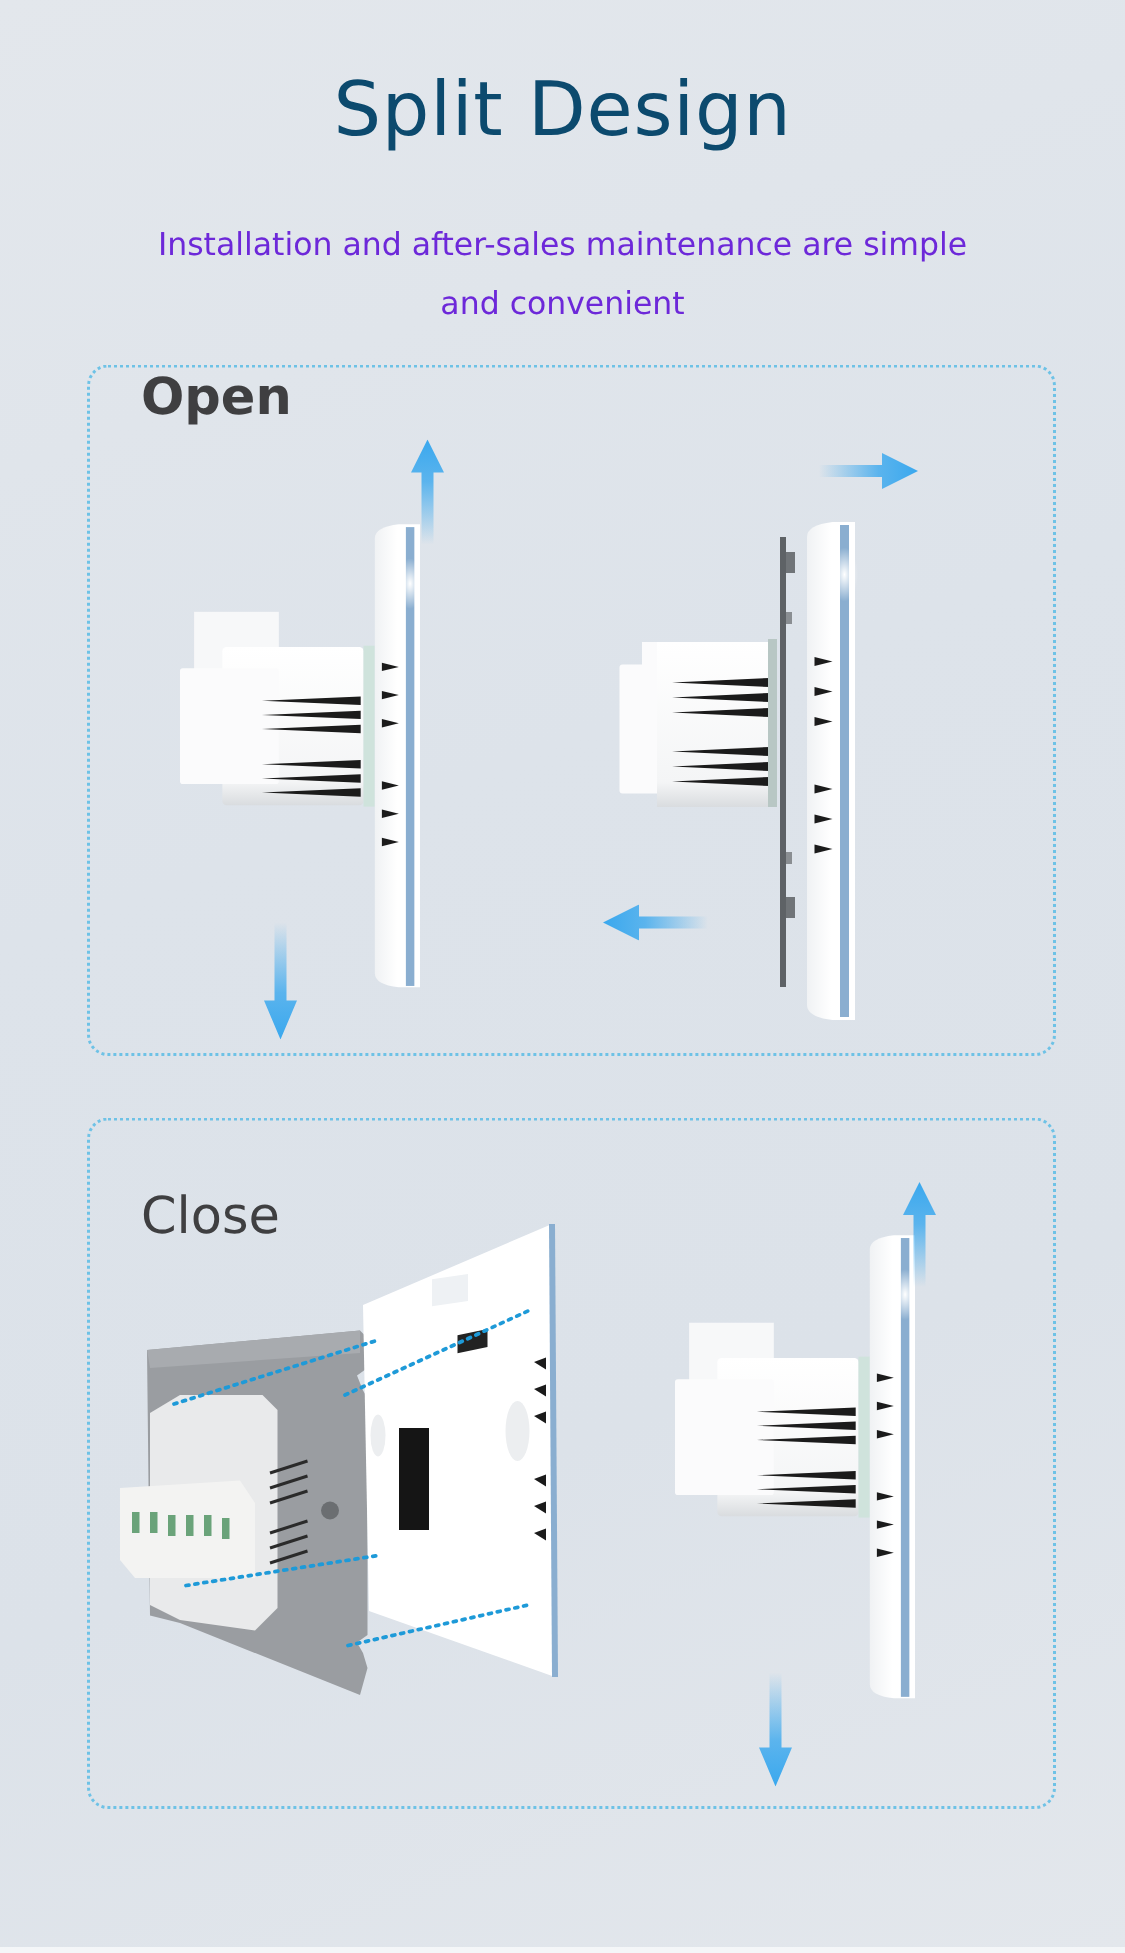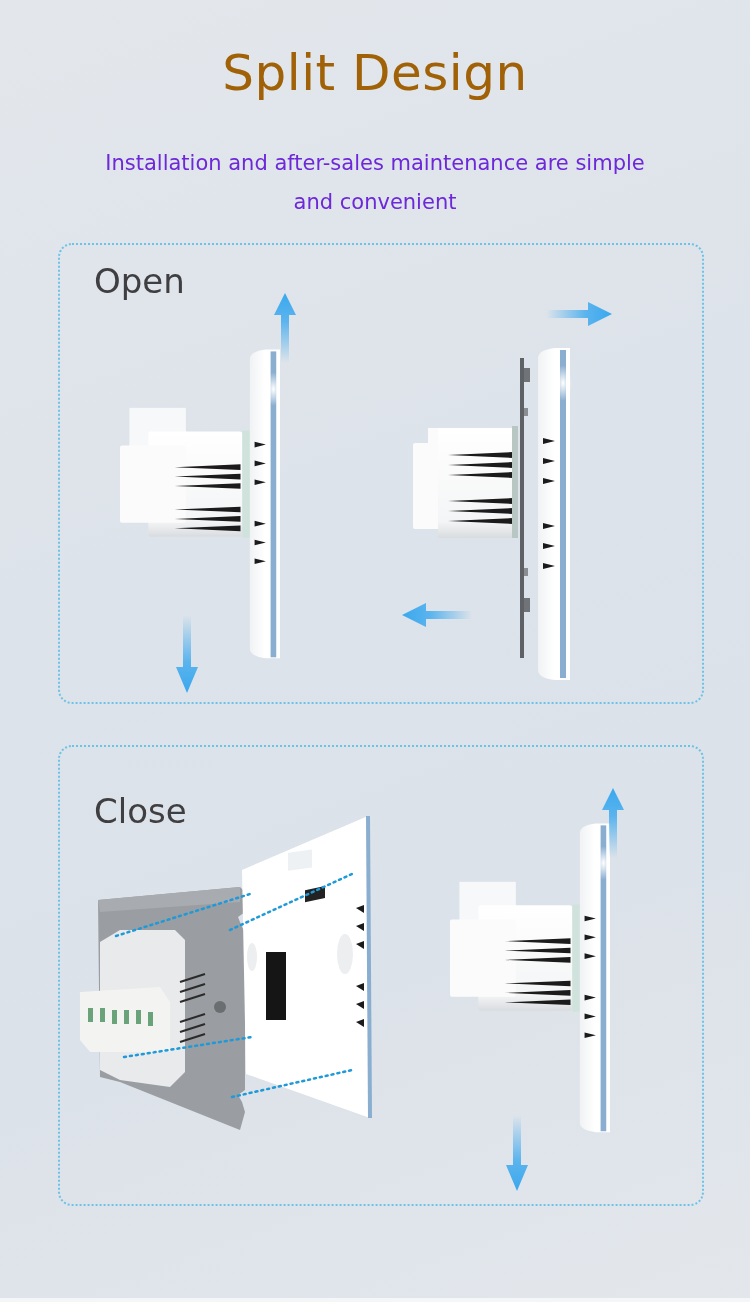--- a/index.html
+++ b/index.html
@@ -3,21 +3,21 @@
 <meta charset="utf-8">
 <style>
   html, body { margin: 0; padding: 0; }
   body {
     width: 750px; height: 1302px; overflow: hidden; position: relative;
     background: linear-gradient(160deg, #e3e7ec 0%, #dde3ea 40%, #dce2e9 70%, #e3e7ec 100%);
     font-family: "DejaVu Sans", sans-serif;
   }
   .title {
     position: absolute; left: 0; width: 750px; top: 44px; text-align: center;
-    font-size: 50px; color: #a16207; letter-spacing: 0.5px;
+    font-size: 50px; color: #0c4a6e; letter-spacing: 0.5px;
   }
   .subtitle {
     position: absolute; left: 70px; width: 610px; top: 144px; text-align: center;
     font-size: 21px; line-height: 39px; color: #6d28d9;
   }
   .panel {
     position: absolute; left: 58px; width: 646px;
     border: 2px dotted #6ec2e6; border-radius: 14px; box-sizing: border-box;
   }
   .panel-open { top: 243px; height: 461px; }
@@ -103,21 +103,21 @@
         <polygon points="133,156 145,159 133,162"></polygon>
         <polygon points="133,200 145,203 133,206"></polygon>
         <polygon points="133,220 145,223 133,226"></polygon>
         <polygon points="133,240 145,243 133,246"></polygon>
       </g>
     </g>
   </defs>
 </svg>
 
 <div class="panel panel-open">
-  <div class="panel-label" style="top:16px;">Open</div>
+  <div class="panel-label" style="top:0;font-weight:bold;">Open</div>
 </div>
 
 <div class="abs" style="left:120px; top:322px;">
   <svg width="160" height="360" viewBox="-10 0 170 360">
       <use href="#sideSwitch"></use>
     </svg>
 </div>
 <div class="abs" style="left:274px; top:293px;">
   <svg width="22" height="70" viewBox="0 0 22 70">
       <polygon points="11,0 22,22 15,22 15,70 7,70 7,22 0,22" fill="url(#arrUp)"></polygon>

